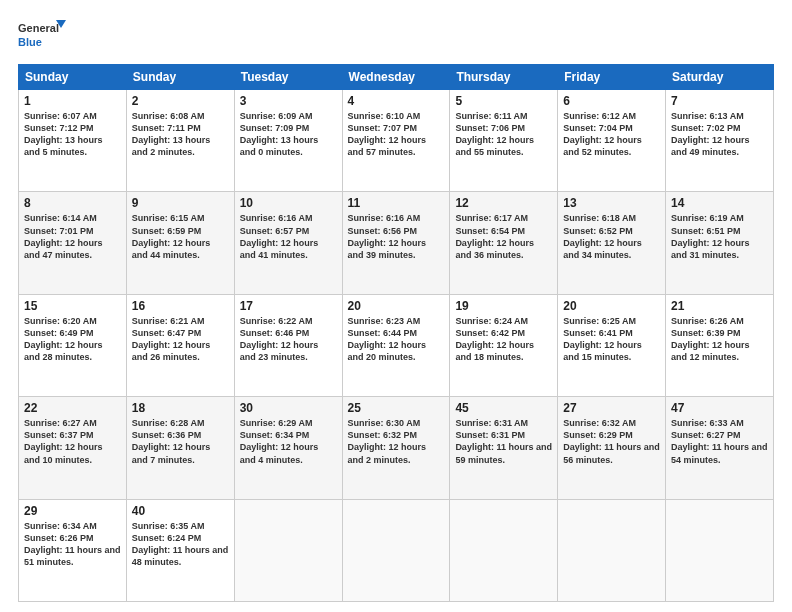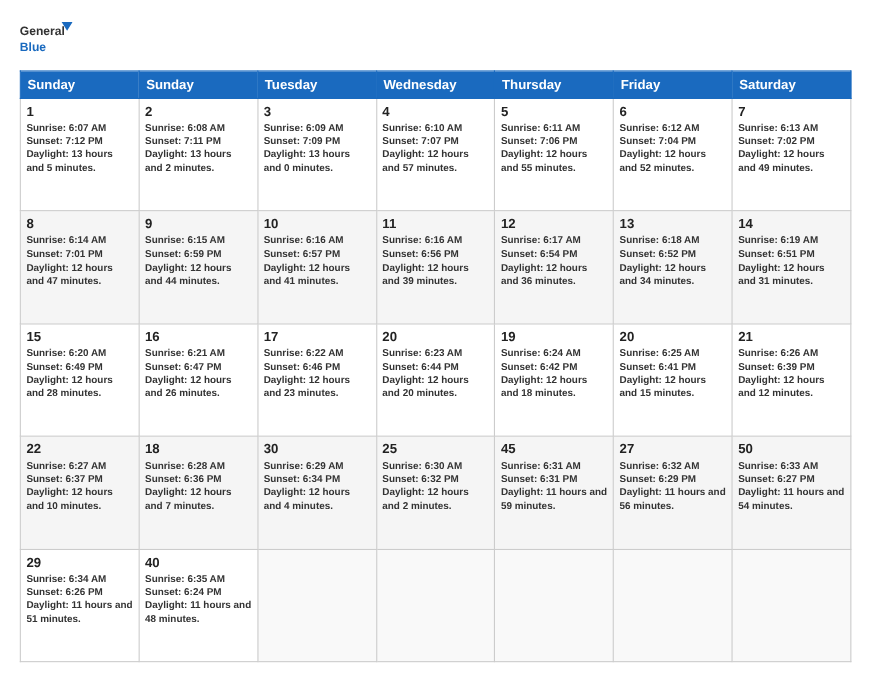--- a/index.html
+++ b/index.html
@@ -228,21 +228,21 @@
         </td>
           <td>
           <span class="day-num">45</span>
           <span class="day-info">Sunrise: 6:31 AM<br>Sunset: 6:31 PM<br>Daylight: 11 hours and 59 minutes.</span>
         </td>
           <td>
           <span class="day-num">27</span>
           <span class="day-info">Sunrise: 6:32 AM<br>Sunset: 6:29 PM<br>Daylight: 11 hours and 56 minutes.</span>
         </td>
           <td>
-          <span class="day-num">50</span>
+          <span class="day-num">47</span>
           <span class="day-info">Sunrise: 6:33 AM<br>Sunset: 6:27 PM<br>Daylight: 11 hours and 54 minutes.</span>
         </td>
         </tr>
         <tr>
           <td>
           <span class="day-num">29</span>
           <span class="day-info">Sunrise: 6:34 AM<br>Sunset: 6:26 PM<br>Daylight: 11 hours and 51 minutes.</span>
         </td>
           <td>
           <span class="day-num">40</span>

